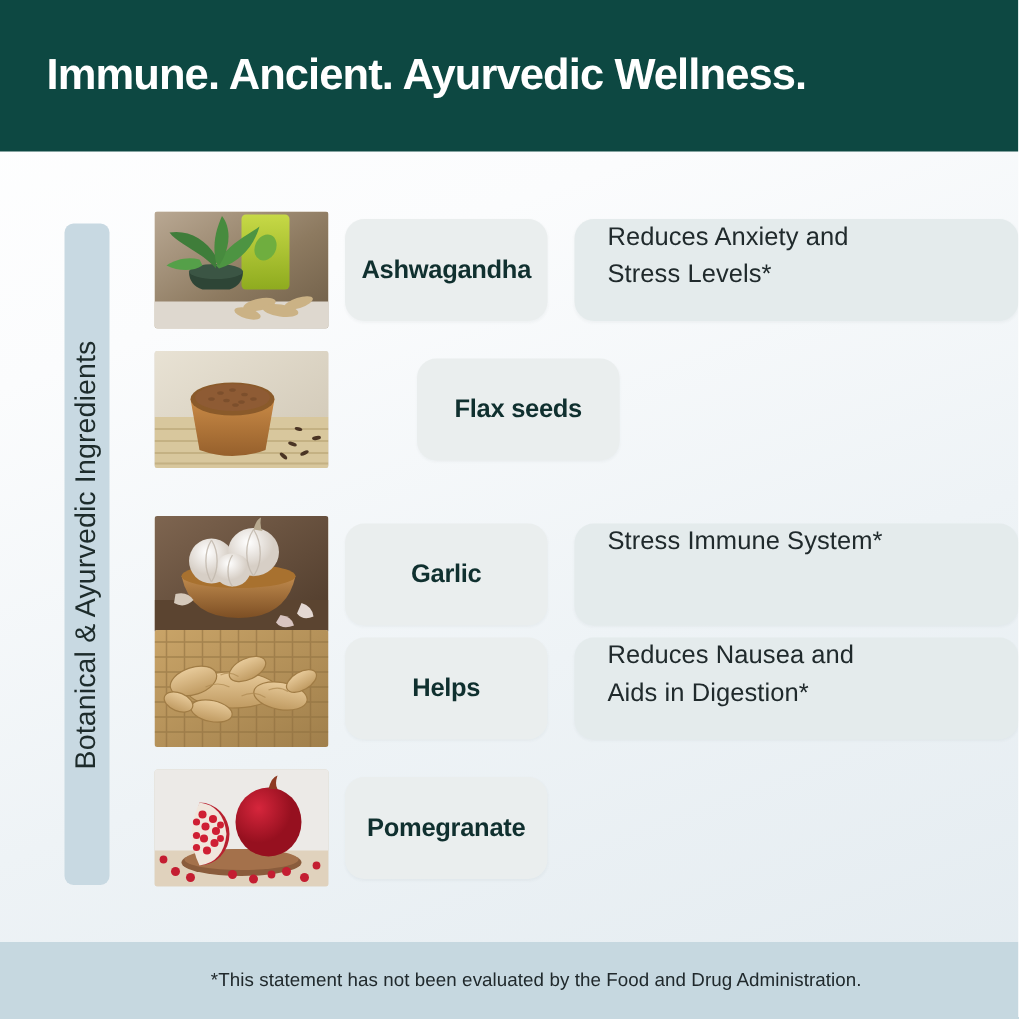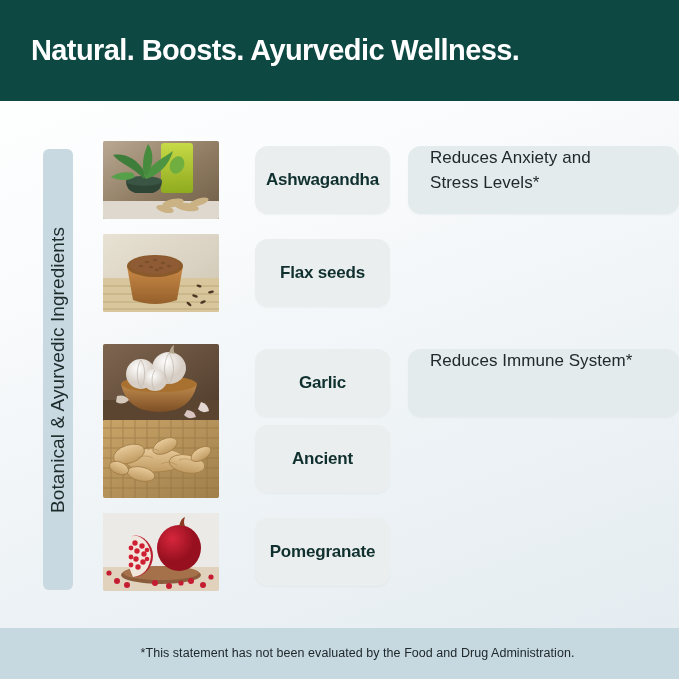--- a/index.html
+++ b/index.html
@@ -85,41 +85,41 @@
   }
   .row {
     position: absolute;
     left: 0;
     width: 576px;
     height: 78px;
     display: flex;
     align-items: center;
   }
   .row-0 { top: 4px; }
-  .row-1 { top: 97px; }
+  .row-1 { top: 97px; gap: 48px; }
   .row-2 { top: 207px; }
   .row-3 { top: 283px; }
   .row-4 { top: 376px; }
 
   .thumb {
     position: relative;
     flex: 0 0 auto;
     width: 116px;
     height: 78px;
     border-radius: 2px;
     overflow: hidden;
     background: #ded6c8;
   }
   .thumb svg { display: block; width: 116px; height: 78px; }
 
   .name-chip {
     flex: 0 0 auto;
     width: 135px;
     height: 68px;
-    margin-left: 36px;
+    margin-left: 11px;
     background: #eaeeee;
     border-radius: 13px;
     display: flex;
     align-items: center;
     justify-content: center;
     box-shadow: 0 1px 2px rgba(40,60,70,0.045);
   }
   .name-chip-text {
     font-size: 17px;
     font-weight: 700;
@@ -169,21 +169,21 @@
     letter-spacing: 0.05px;
     margin-left: 36px;
   }
 </style>
 </head>
 <body>
 
 <div class="infographic">
 
   <div class="header-band">
-    <h1 class="header-title">Natural. Boosts. Ayurvedic Wellness.</h1>
+    <h1 class="header-title">Immune. Ancient. Ayurvedic Wellness.</h1>
   </div>
 
   <div class="content">
 
     <div class="axis-label">
       <span class="axis-label-text">Botanical &amp; Ayurvedic Ingredients</span>
     </div>
 
     <div class="rows">
 
@@ -314,21 +314,21 @@
               <path d="M98 58 q7 2 8 9 q-7 3 -11 -2 z" fill="#e4d8d2"></path>
               <path d="M84 66 q8 1 9 7 q-8 3 -12 -2 z" fill="#d8c4c0"></path>
               <path d="M14 52 q8 -2 12 4 q-6 6 -13 2 z" fill="#d5c9bb"></path>
             </g>
           </svg>
         </div>
         <div class="name-chip">
           <span class="name-chip-text">Garlic</span>
         </div>
         <div class="desc-chip">
-          <span class="desc-chip-text">Reduces Immune System*</span>
+          <span class="desc-chip-text">Stress Immune System*</span>
         </div>
       </div>
 
       <div class="row row-3">
         <div class="thumb">
           <svg viewBox="0 0 116 78" preserveAspectRatio="none" aria-hidden="true">
             <defs>
               <linearGradient id="burlap" x1="0" y1="0" x2="1" y2="1">
                 <stop offset="0" stop-color="#c9a468"></stop>
                   <stop offset="1" stop-color="#a07f4b"></stop>
@@ -368,21 +368,25 @@
             </g>
             <g stroke="#b08c54" stroke-width="0.8" fill="none" opacity="0.75">
               <path d="M34 38 q8 -4 16 0"></path>
                 <path d="M58 44 q8 -4 16 1"></path>
               <path d="M44 30 q6 -3 12 1"></path>
                 <path d="M76 40 q7 -3 13 1"></path>
             </g>
           </svg>
         </div>
         <div class="name-chip">
-          <span class="name-chip-text">Ancient</span>
+          <span class="name-chip-text">Helps</span>
+        </div>
+        <div class="desc-chip">
+          <span class="desc-chip-text">Reduces Nausea and
+Aids in Digestion*</span>
         </div>
       </div>
 
       <div class="row row-4">
         <div class="thumb">
           <svg viewBox="0 0 116 78" preserveAspectRatio="none" aria-hidden="true">
             <defs>
               <radialGradient id="pom" cx="0.35" cy="0.3">
                 <stop offset="0" stop-color="#d6263c"></stop>
                   <stop offset="1" stop-color="#96101f"></stop>

